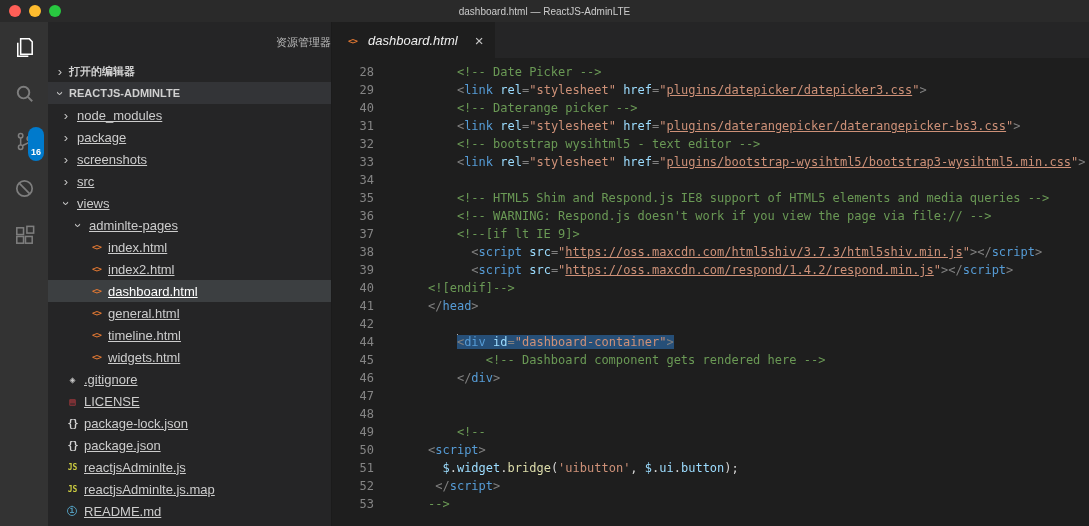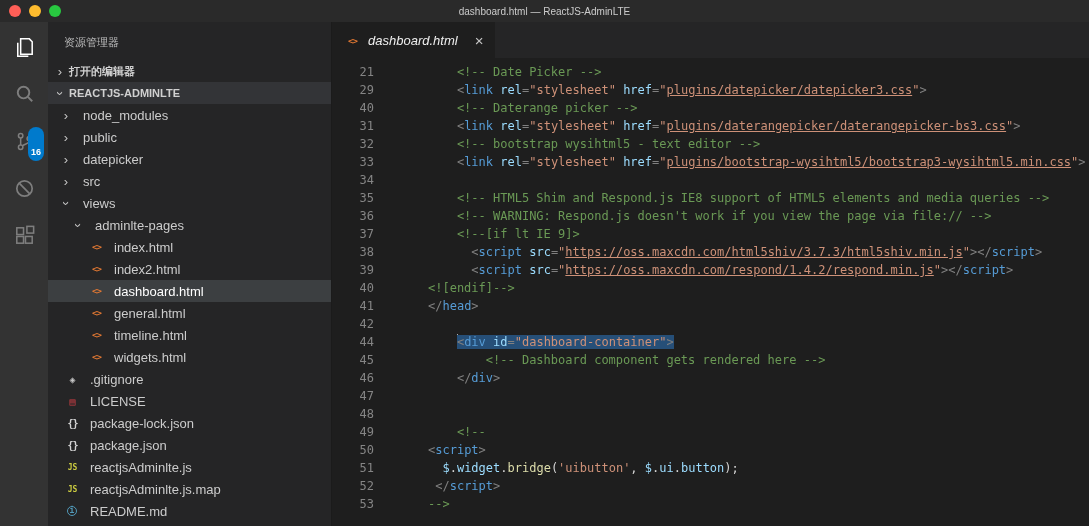--- a/index.html
+++ b/index.html
@@ -25,29 +25,29 @@
   .activitybar { width: 48px; flex: none; background: var(--activitybar-bg, #333); display: flex; flex-direction: column; padding-top: 2px; }
   .ab-item { height: 47px; display: flex; align-items: center; justify-content: center; color: #7e7e7e; position: relative; cursor: pointer; }
   .ab-item.active { color: #ffffff; }
   .ab-badge {
     position: absolute; right: 4px; bottom: 4px; min-width: 16px; height: 31px;
     border-radius: 9px; background: var(--badge-bg, #007acc); color: #fff;
     font-size: 9px; line-height: 16px; text-align: center; font-weight: bold; padding: 17px 2px;
   }
   
   .sidebar { width: 283px; flex: none; background: var(--sidebar-bg, #252526); color: #cccccc; overflow: hidden; }
-  .sidebar-title { font-size: 11px; color: #bababa; padding: 13px 0 10px 16px; }
+  .sidebar-title { font-size: 11px; color: #bababa; padding: 13px 0 10px 16px; text-align: right; }
   .section-row { height: 22px; display: flex; align-items: center; font-weight: bold; font-size: 11px; padding-left: 4px; }
   .section-row.root { background: #333437; }
   .chev { width: 16px; flex: none; display: inline-block; text-align: center; font-size: 13px; color: #c5c5c5; font-weight: normal; }
   .chev.expanded { transform: rotate(90deg); }
   .section-label { margin-left: 1px; color: #d0d0d0; }
   .tree-row { height: 22px; display: flex; align-items: center; font-size: 13px; color: #cccccc; white-space: nowrap; cursor: pointer; }
   .tree-row.selected { background: var(--list-selection, #37373d); color: #ffffff; }
-  .tree-label { margin-left: 9px; }
+  .tree-label { margin-left: 3px; text-decoration: underline; }
   .fi { display: inline-flex; width: 17px; height: 14px; flex: none; align-items: center; justify-content: center;
         font-family: "DejaVu Sans Mono", monospace; font-weight: bold; }
   .fi-html { color: var(--icon-html); font-size: 9px; letter-spacing: -1px; }
   .fi-js { color: var(--icon-js); font-size: 8px; }
   .fi-json { color: var(--icon-json); font-size: 10px; letter-spacing: -1px; }
   .fi-git { color: var(--icon-git); font-size: 10px; }
   .fi-license { color: var(--icon-license); font-size: 10px; }
   .fi-readme { color: var(--icon-readme); border: 1px solid var(--icon-readme); border-radius: 50%;
                width: 10px; height: 10px; font-size: 8px; line-height: 8px; margin: 0 4px 0 3px; }
   
@@ -136,25 +136,25 @@
         <span class="chev expanded">›</span>
         <span class="section-label">REACTJS-ADMINLTE</span>
       </div>
       <div class="tree">
           <div class="tree-row" style="padding-left: 10px;">
             <span class="chev">›</span>
             <span class="tree-label">node_modules</span>
           </div>
           <div class="tree-row" style="padding-left: 10px;">
             <span class="chev">›</span>
-            <span class="tree-label">public</span>
-          </div>
-          <div class="tree-row" style="padding-left: 10px;">
-            <span class="chev">›</span>
-            <span class="tree-label">datepicker</span>
+            <span class="tree-label">package</span>
+          </div>
+          <div class="tree-row" style="padding-left: 10px;">
+            <span class="chev">›</span>
+            <span class="tree-label">screenshots</span>
           </div>
           <div class="tree-row" style="padding-left: 10px;">
             <span class="chev">›</span>
             <span class="tree-label">src</span>
           </div>
           <div class="tree-row" style="padding-left: 10px;">
             <span class="chev expanded">›</span>
             <span class="tree-label">views</span>
           </div>
           <div class="tree-row" style="padding-left: 22px;">
@@ -218,21 +218,21 @@
 
     <div class="editor">
       <div class="tabbar">
         <div class="tab active">
           <span id="tab-icon-slot"><span class="fi fi-html">&lt;&gt;</span></span>
           <span class="tab-label">dashboard.html</span>
           <span class="tab-close">×</span>
         </div>
       </div>
       <div class="codearea">
-          <div class="line"><span class="ln">21</span><span class="lc"><span class="tk-c">    &lt;!-- Date Picker --&gt;</span></span></div>
+          <div class="line"><span class="ln">28</span><span class="lc"><span class="tk-c">    &lt;!-- Date Picker --&gt;</span></span></div>
           <div class="line"><span class="ln">29</span><span class="lc"><span class="tk-t">    </span><span class="tk-p">&lt;</span><span class="tk-tag">link</span><span class="tk-t"> </span><span class="tk-attr">rel</span><span class="tk-p">=</span><span class="tk-str">"stylesheet"</span><span class="tk-t"> </span><span class="tk-attr">href</span><span class="tk-p">=</span><span class="tk-str">"</span><span class="tk-lnk">plugins/datepicker/datepicker3.css</span><span class="tk-str">"</span><span class="tk-p">&gt;</span></span></div>
           <div class="line"><span class="ln">40</span><span class="lc"><span class="tk-c">    &lt;!-- Daterange picker --&gt;</span></span></div>
           <div class="line"><span class="ln">31</span><span class="lc"><span class="tk-t">    </span><span class="tk-p">&lt;</span><span class="tk-tag">link</span><span class="tk-t"> </span><span class="tk-attr">rel</span><span class="tk-p">=</span><span class="tk-str">"stylesheet"</span><span class="tk-t"> </span><span class="tk-attr">href</span><span class="tk-p">=</span><span class="tk-str">"</span><span class="tk-lnk">plugins/daterangepicker/daterangepicker-bs3.css</span><span class="tk-str">"</span><span class="tk-p">&gt;</span></span></div>
           <div class="line"><span class="ln">32</span><span class="lc"><span class="tk-c">    &lt;!-- bootstrap wysihtml5 - text editor --&gt;</span></span></div>
           <div class="line"><span class="ln">33</span><span class="lc"><span class="tk-t">    </span><span class="tk-p">&lt;</span><span class="tk-tag">link</span><span class="tk-t"> </span><span class="tk-attr">rel</span><span class="tk-p">=</span><span class="tk-str">"stylesheet"</span><span class="tk-t"> </span><span class="tk-attr">href</span><span class="tk-p">=</span><span class="tk-str">"</span><span class="tk-lnk">plugins/bootstrap-wysihtml5/bootstrap3-wysihtml5.min.css</span><span class="tk-str">"</span><span class="tk-p">&gt;</span></span></div>
           <div class="line"><span class="ln">34</span><span class="lc"></span></div>
           <div class="line"><span class="ln">35</span><span class="lc"><span class="tk-c">    &lt;!-- HTML5 Shim and Respond.js IE8 support of HTML5 elements and media queries --&gt;</span></span></div>
           <div class="line"><span class="ln">36</span><span class="lc"><span class="tk-c">    &lt;!-- WARNING: Respond.js doesn't work if you view the page via file:// --&gt;</span></span></div>
           <div class="line"><span class="ln">37</span><span class="lc"><span class="tk-c">    &lt;!--[if lt IE 9]&gt;</span></span></div>
           <div class="line"><span class="ln">38</span><span class="lc"><span class="tk-t">      </span><span class="tk-p">&lt;</span><span class="tk-tag">script</span><span class="tk-t"> </span><span class="tk-attr">src</span><span class="tk-p">=</span><span class="tk-str">"</span><span class="tk-lnk">https://oss.maxcdn.com/html5shiv/3.7.3/html5shiv.min.js</span><span class="tk-str">"</span><span class="tk-p">&gt;</span><span class="tk-p">&lt;/</span><span class="tk-tag">script</span><span class="tk-p">&gt;</span></span></div>

